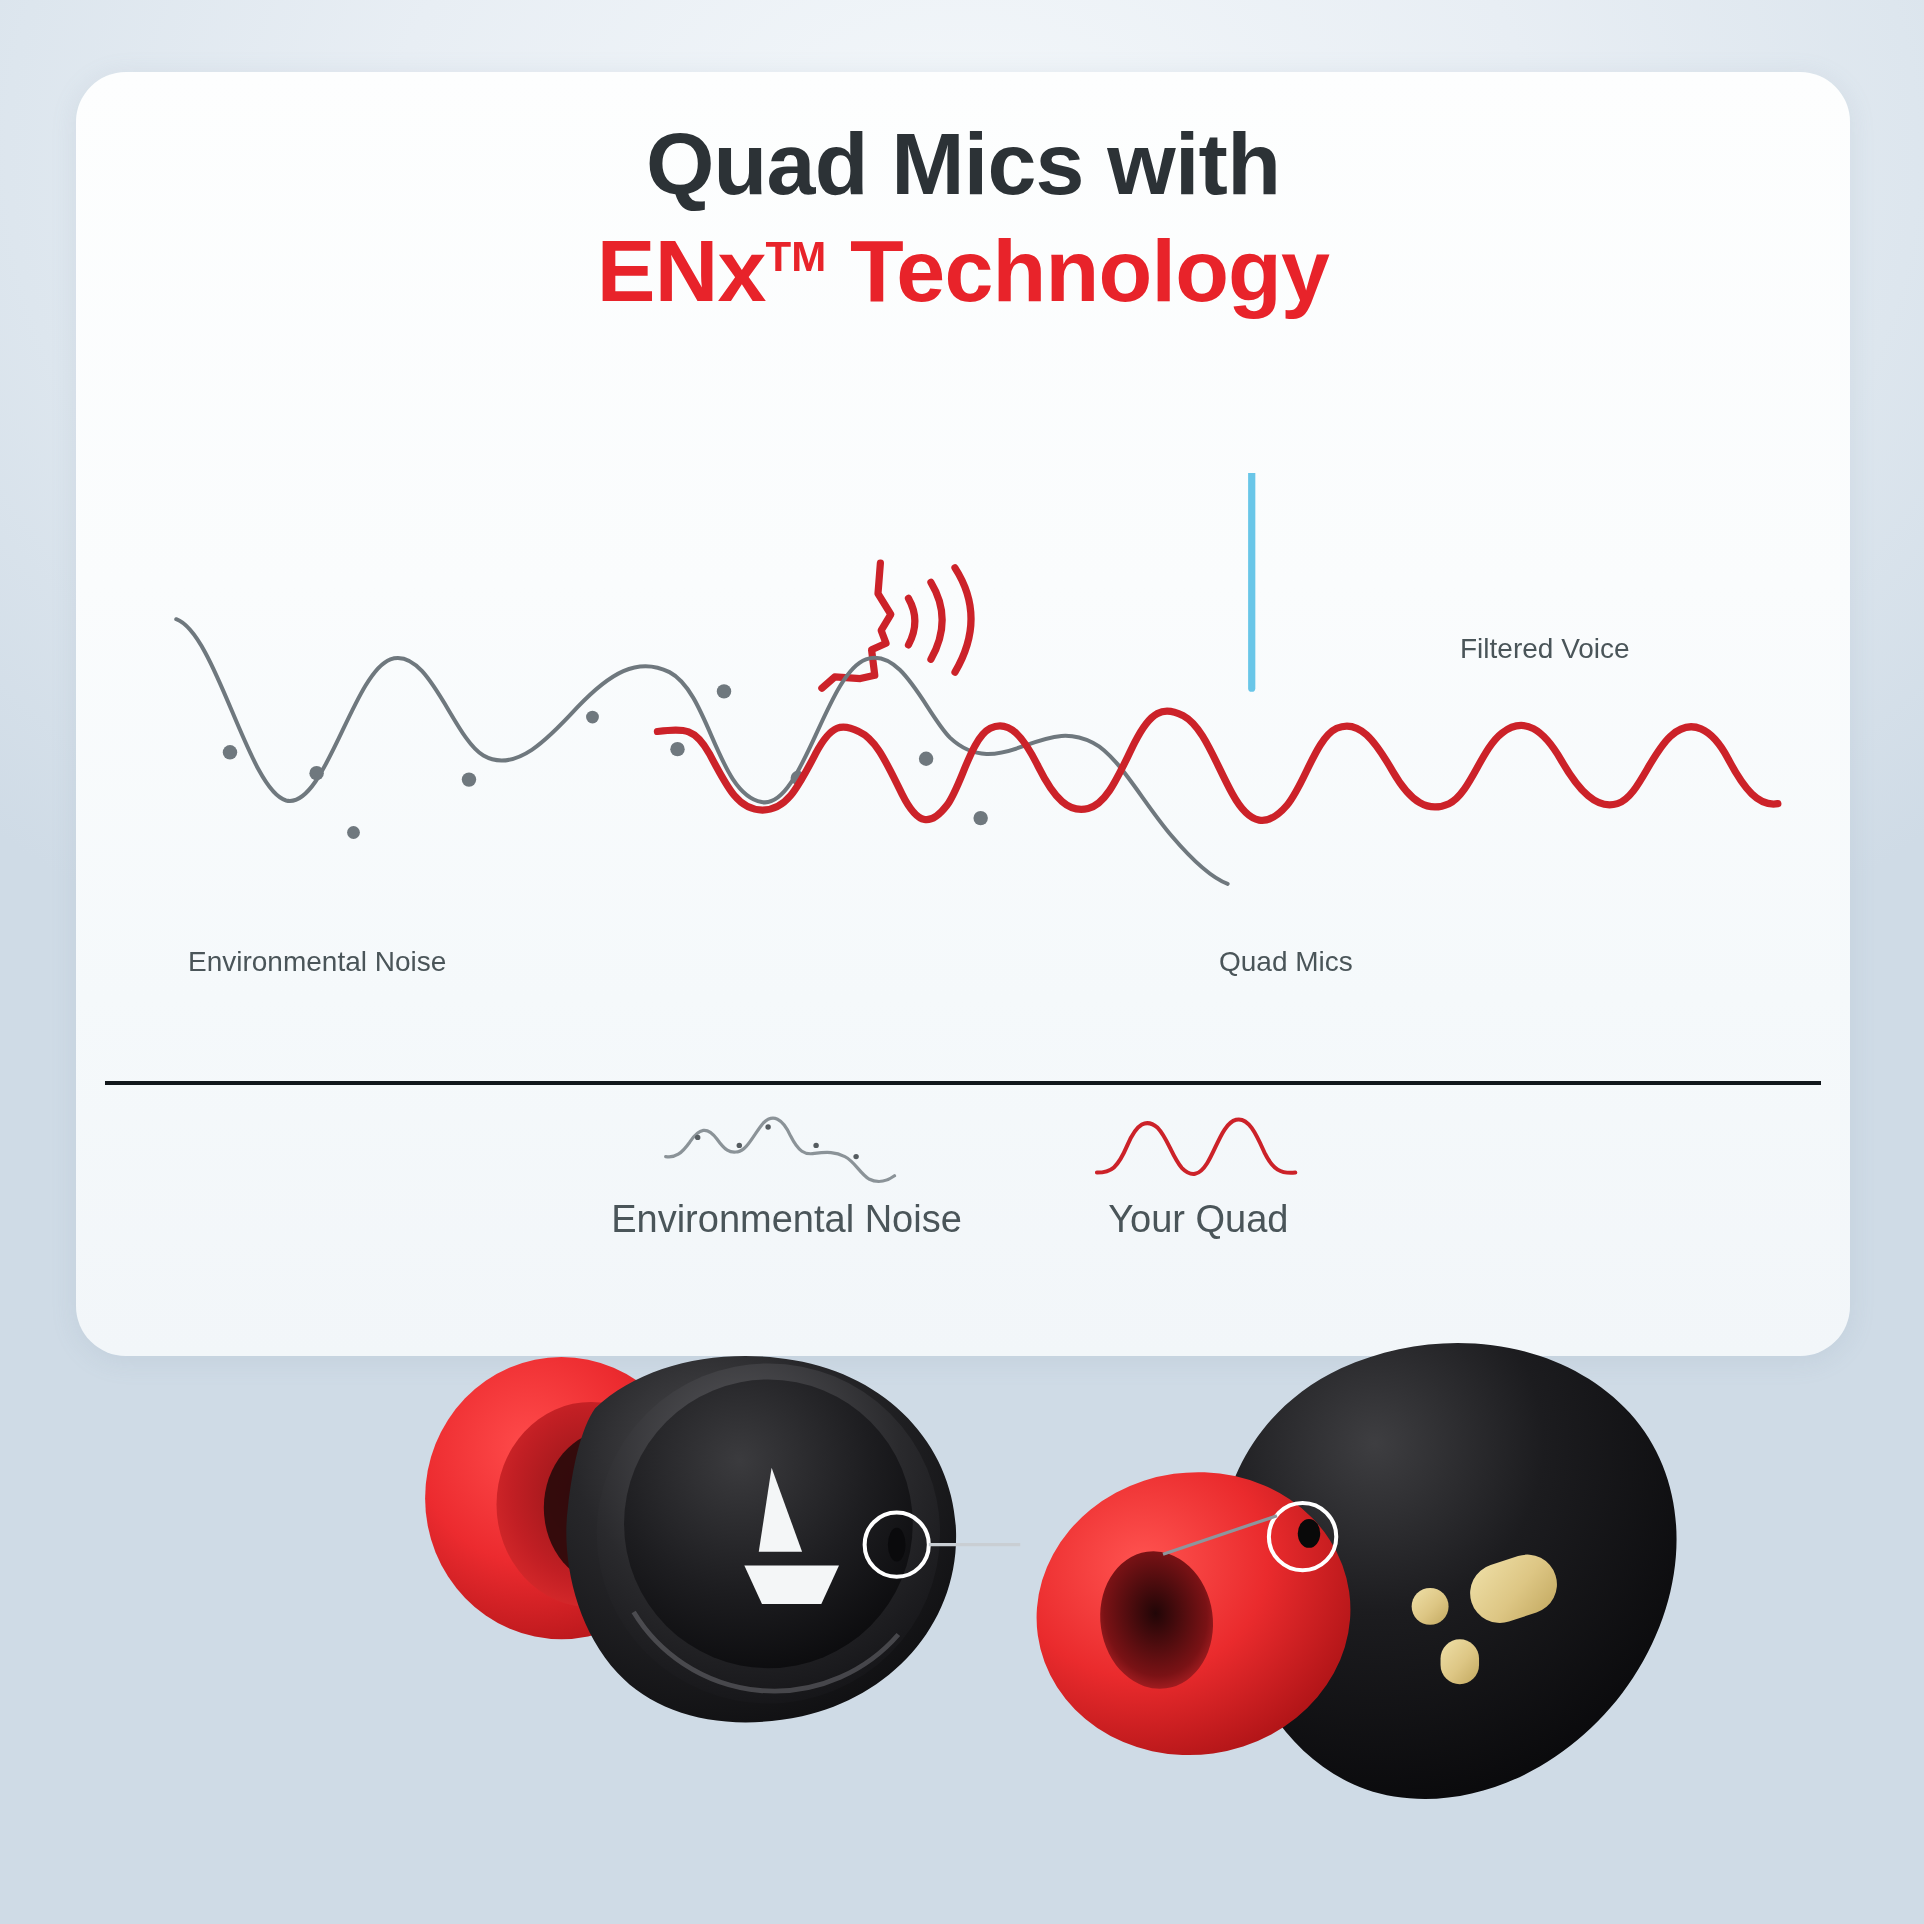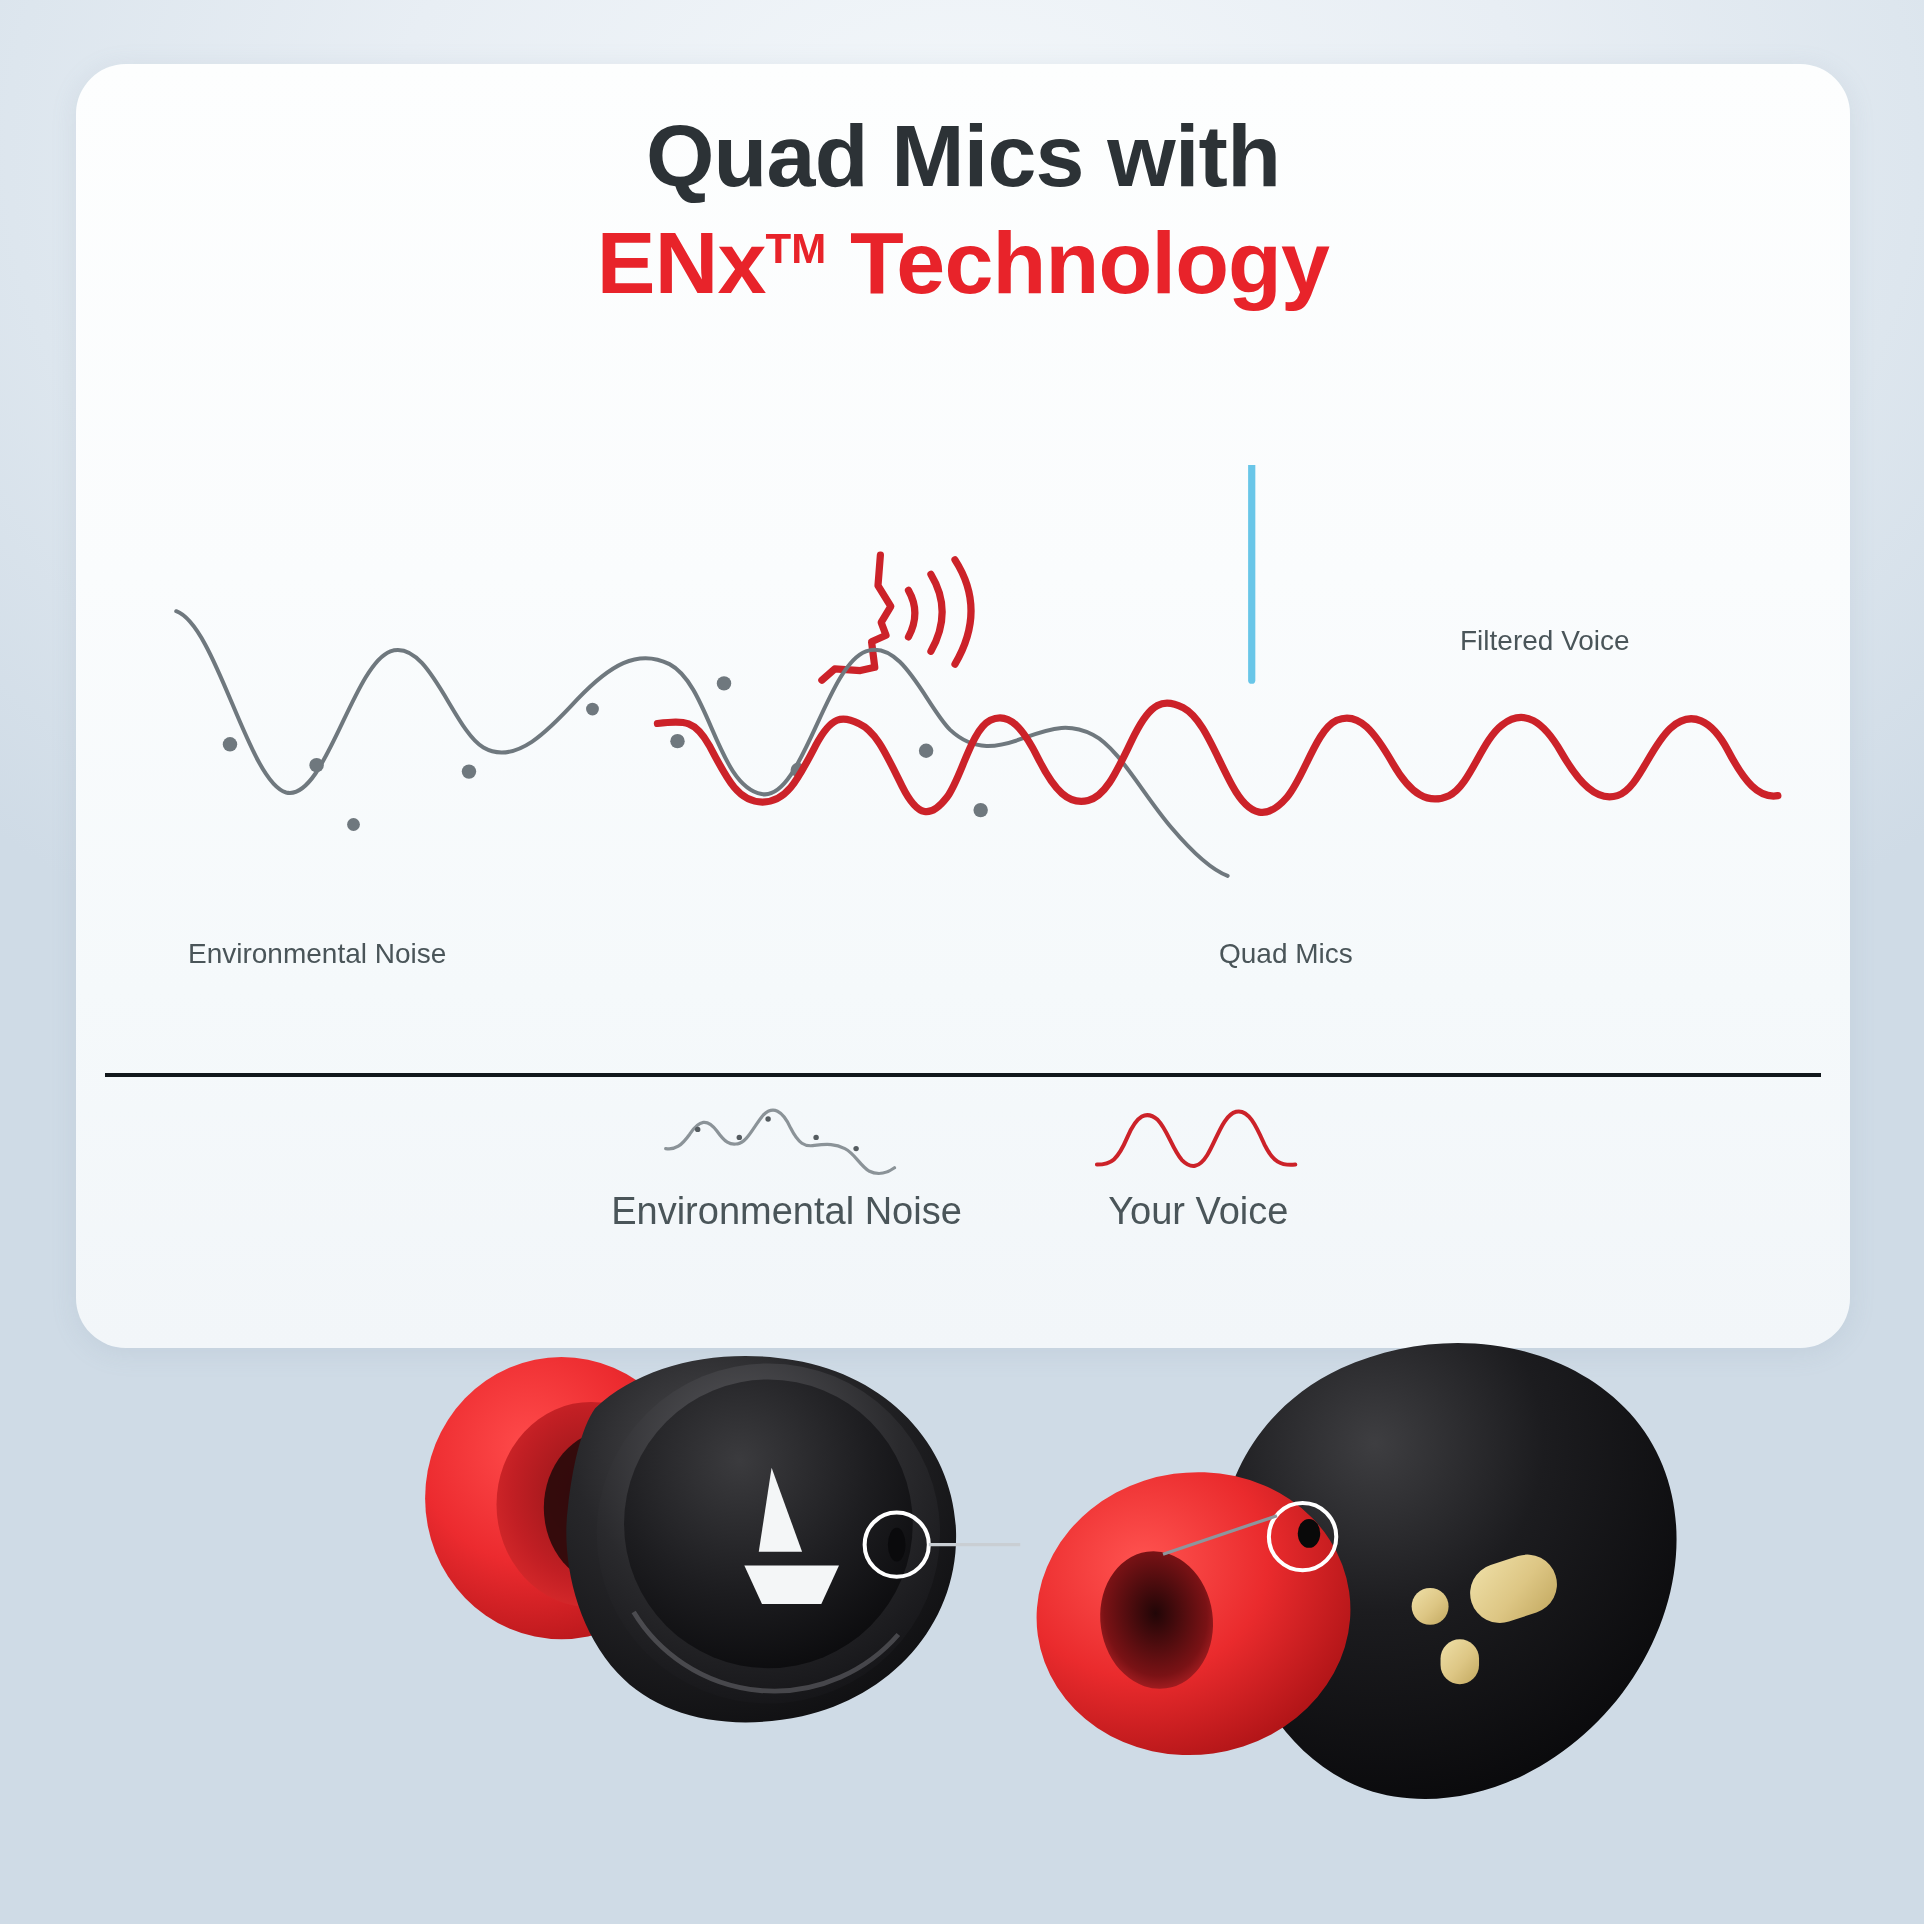--- a/index.html
+++ b/index.html
@@ -8,21 +8,21 @@
     font-family:"Liberation Sans", sans-serif;
     background:
       radial-gradient(ellipse 1364px 962px at 50% 8%, #f3f7fa 0%, #e8eef4 42%, #dde6ee 70%, #cfdbe6 100%),
       linear-gradient(165deg,#eef3f7 0%, #e3ebf2 38%, #cfdce7 72%, #b9cbda 100%);
     position:relative;
   }
   #stage { position:absolute; inset:0; }
 
   
   .card{
-    position:absolute; left:76px; top:64px; width:1774px; height:1284px;
+    position:absolute; left:76px; top:72px; width:1774px; height:1284px;
     border-radius:50px;
     background:linear-gradient(180deg,#fdfefe 0%, #fafcfd 40%, #f5f9fb 72%, #f2f6f9 100%);
     box-shadow:0 4.8px 27px rgba(120,140,160,.14);
     overflow:hidden;
   }
 
   
   .title-wrap{ position:absolute; left:0; right:0; top:38px; text-align:center; }
   .t-line1{
     font-size:88px; font-weight:bold; color:#2c3236; letter-spacing:-0.8px;
@@ -162,21 +162,21 @@
         </svg>
         <div class="leg-text">Environmental Noise</div>
       </div>
 
       <div class="leg-item">
         <svg width="233" height="88" viewBox="0 0 290 110" xmlns="http://www.w3.org/2000/svg">
           <path fill="none" stroke="#cc2229" stroke-width="5" stroke-linecap="round" d="M18 82 C 36 82, 44 76, 56 48 C 68 20, 80 14, 94 26 C 106 38, 112 62, 124 76
                    C 136 88, 146 86, 156 70 C 168 50, 176 20, 192 16 C 208 12, 218 36, 228 58
                    C 238 78, 248 84, 266 82"></path>
         </svg>
-        <div class="leg-text">Your Voice</div>
+        <div class="leg-text">Your Quad</div>
       </div>
     </div>
 
   </div>
 
   <div class="photo">
     <svg viewBox="0 0 2400 800" xmlns="http://www.w3.org/2000/svg">
       <defs>
         <radialGradient id="redTipL" cx="38%" cy="32%" r="78%">
           <stop offset="0%" stop-color="#ff4b4b"></stop>

